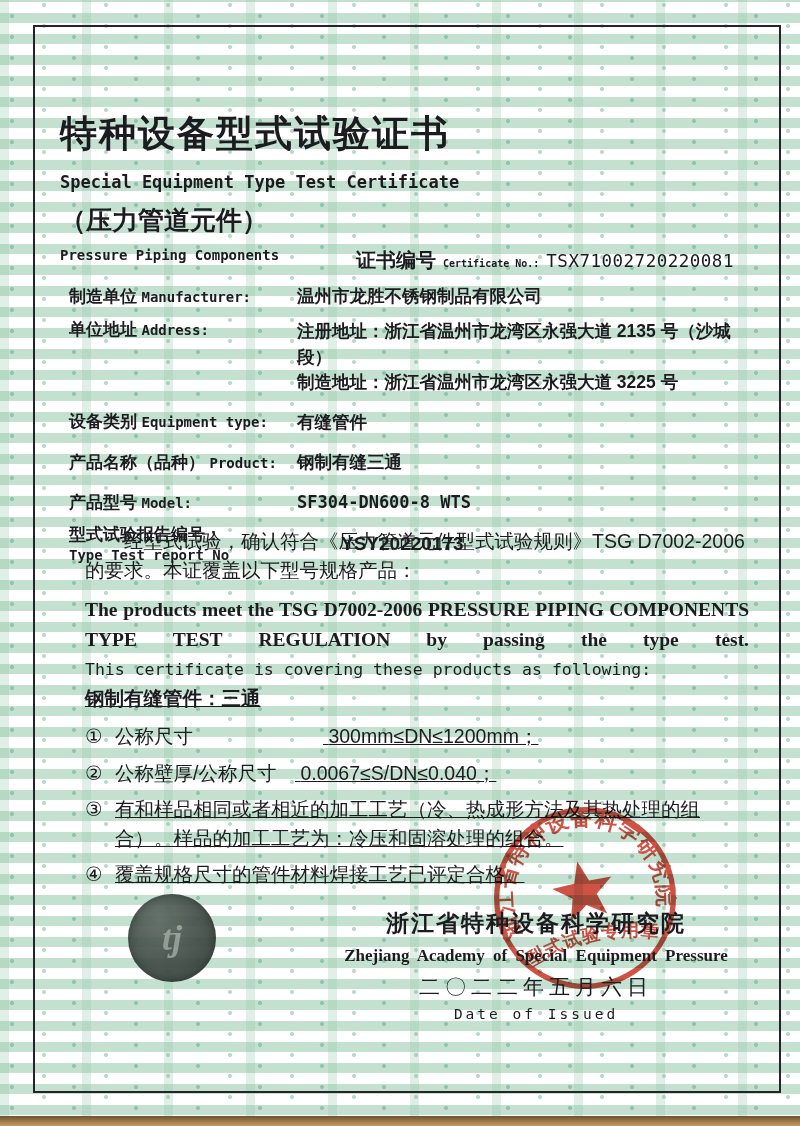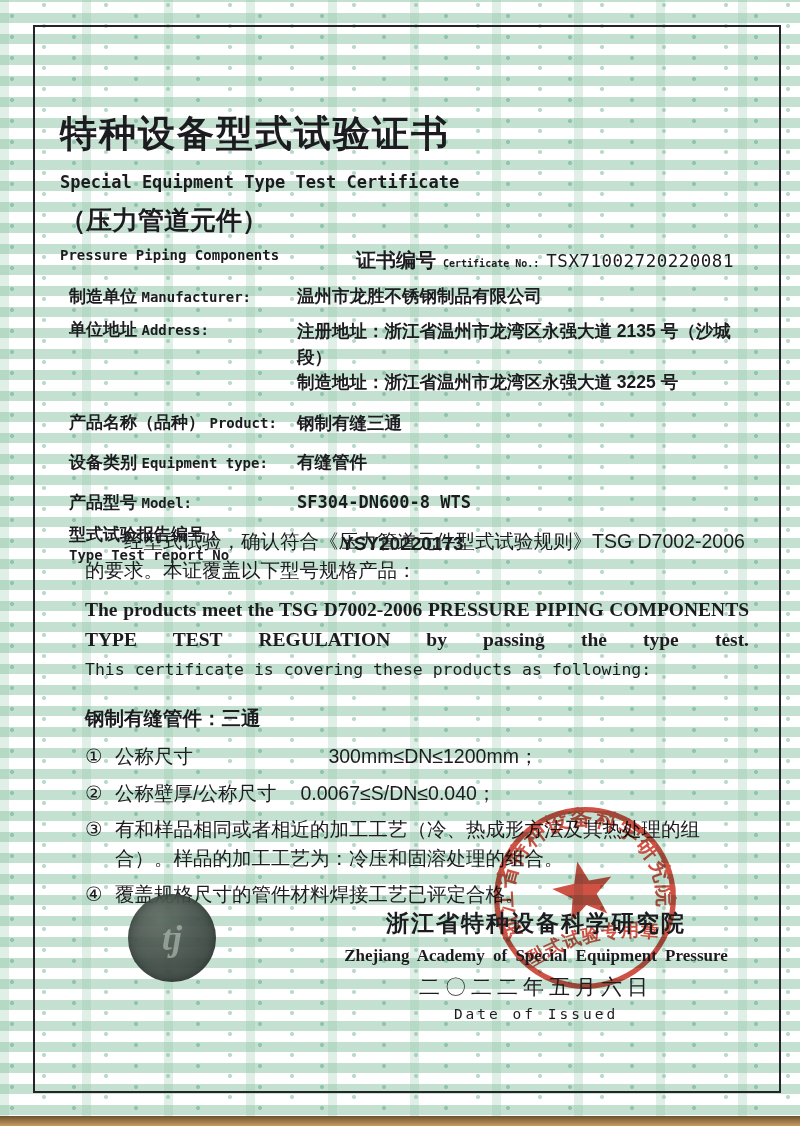--- a/index.html
+++ b/index.html
@@ -54,21 +54,21 @@
 
   
   .statement{position:absolute;left:85px;top:527px;width:664px;}
   .statement .zh{font-size:19.5px;line-height:1.5;text-indent:2em;margin:0 0 9px;}
   .statement .en-bold{font-family:"Liberation Serif","DejaVu Serif",serif;font-weight:bold;
     font-size:19.5px;line-height:1.55;text-align:justify;text-align-last:justify;margin:0 0 5px;}
   .statement .en-mono{font-family:"DejaVu Sans Mono","Liberation Mono",monospace;
     font-size:16.5px;margin:0;}
 
   
-  .products{position:absolute;left:85px;top:704px;width:672px;font-size:19.5px;line-height:1.5;}
+  .products{position:absolute;left:85px;top:684px;width:672px;font-size:19.5px;line-height:1.5;text-decoration:underline;}
   .prod-heading{margin:0 0 9px;font-weight:600;}
   .prod-item{position:relative;padding-left:30px;margin-bottom:7px;}
   .prod-num{position:absolute;left:0;top:0;}
   .prod-item.i0 .prod-label{display:inline-block;min-width:208px;}
   .prod-item.i1 .prod-label{display:inline-block;min-width:180px;}
 
   
   .hologram{position:absolute;left:128px;top:894px;width:88px;height:88px;border-radius:50%;
     background:radial-gradient(circle at 36% 30%, #5d6a62 0%, #47534c 40%, #2c3531 100%);
     display:flex;align-items:center;justify-content:center;opacity:.93;
@@ -120,34 +120,34 @@
     <div class="f-label">
       <span class="lz">单位地址</span>
       <span class="le">Address:</span>
     </div>
     <div class="f-value">
       <div>注册地址：浙江省温州市龙湾区永强大道 2135 号（沙城段）</div>
       <div>制造地址：浙江省温州市龙湾区永强大道 3225 号</div>
     </div>
   </div>
 
+  <div class="field-row row-2">
+    <div class="f-label">
+      <span class="lz">设备类别</span>
+      <span class="le">Equipment type:</span>
+    </div>
+    <div class="f-value">有缝管件</div>
+  </div>
+
   <div class="field-row row-3">
     <div class="f-label">
       <span class="lz">产品名称（品种）</span>
       <span class="le">Product:</span>
     </div>
     <div class="f-value">钢制有缝三通</div>
-  </div>
-
-  <div class="field-row row-2">
-    <div class="f-label">
-      <span class="lz">设备类别</span>
-      <span class="le">Equipment type:</span>
-    </div>
-    <div class="f-value">有缝管件</div>
   </div>
 
   <div class="field-row row-4">
     <div class="f-label">
       <span class="lz">产品型号</span>
       <span class="le">Model:</span>
     </div>
     <div class="f-value mono">SF304-DN600-8 WTS</div>
   </div>
 

